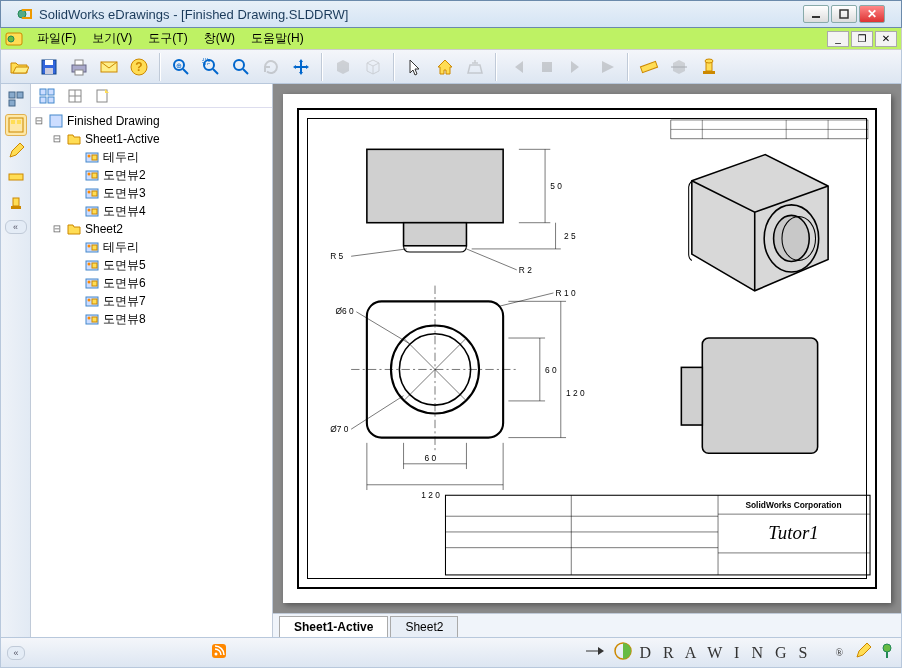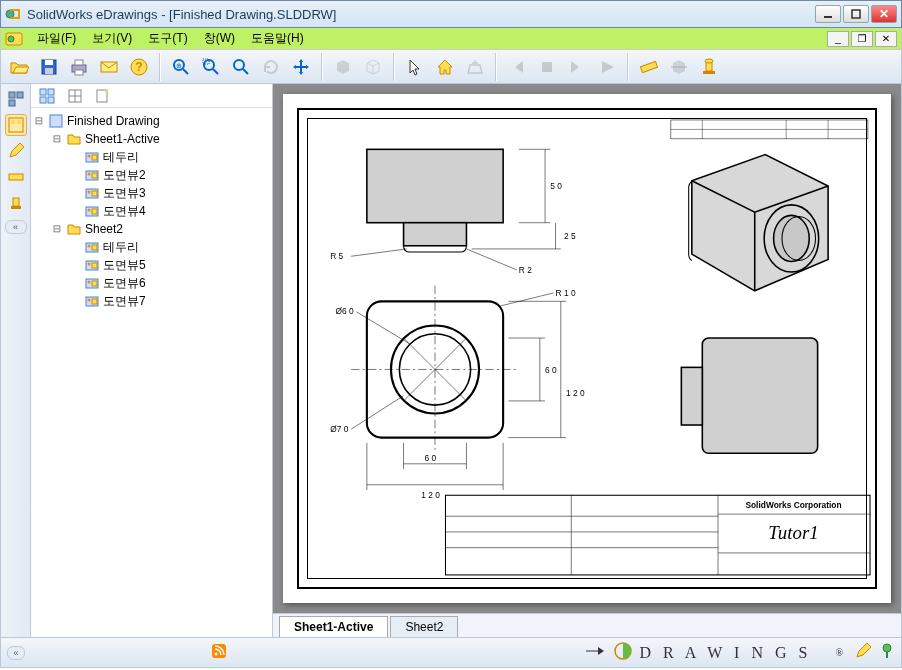--- a/index.html
+++ b/index.html
@@ -1,18 +1,18 @@
 <!DOCTYPE html>
 <html><head>
 <meta charset="utf-8">
 <style>
 * { box-sizing: border-box; margin: 0; padding: 0; }
 body { font-family: "Segoe UI", Tahoma, sans-serif; font-size: 12px; background: #fff; width: 902px; height: 670px; overflow: hidden; }
 
-.titlebar { height: 28px; background: linear-gradient(to bottom, #e8f0f8, #d4e4f4); border: 1px solid #6b8aab; display: flex; align-items: center; padding: 0 4px; }
+.titlebar { height: 28px; background: linear-gradient(to bottom, #e8f0f8, #d4e4f4); border: 1px solid #6b8aab; display: flex; align-items: center; padding: 0 16px; }
 .titlebar .app-icon { width: 16px; height: 16px; margin-right: 6px; }
 .titlebar .title { flex: 1; color: #1a3a5a; font-size: 13px; }
 .titlebar .win-btn { width: 26px; height: 18px; margin-left: 2px; border: 1px solid #8aa; background: linear-gradient(#fff,#ddd); display: flex; align-items: center; justify-content: center; border-radius: 2px; cursor: pointer; }
 .titlebar .win-close { background: linear-gradient(#f88,#d33); color: #fff; font-weight: bold; }
 
 .menubar { height: 22px; background: #bef264; border: 1px solid #ccc; border-top: none; display: flex; align-items: center; padding: 0 4px; }
 .menubar .app-icon { width: 18px; height: 14px; margin-right:6px;}
 .menubar .menu-item { padding: 2px 8px; cursor: pointer; }
 .menubar .spacer { flex: 1; }
 .menubar .mdi-btn { width: 22px; height: 16px; margin-left: 2px; border: 1px solid #aaa; background: #f4f4f4; display: flex; align-items: center; justify-content: center; cursor: pointer; font-size:10px;}
@@ -404,20 +404,31 @@
             <div class="node">
               <span class="twisty"></span>
               <span class="icon">
                 <svg width="14" height="14">
                   <rect x="1" y="3" width="12" height="9" fill="#cdf" stroke="#48c"></rect>
                   <circle cx="4" cy="6" r="1.5" fill="#f80"></circle>
                   <rect x="7" y="5" width="5" height="5" fill="#fd5" stroke="#c80"></rect>
                 </svg>
               </span>
               <span class="label">도면뷰7</span>
+            </div>
+            <div class="node">
+              <span class="twisty"></span>
+              <span class="icon">
+                <svg width="14" height="14">
+                  <rect x="1" y="3" width="12" height="9" fill="#cdf" stroke="#48c"></rect>
+                  <circle cx="4" cy="6" r="1.5" fill="#f80"></circle>
+                  <rect x="7" y="5" width="5" height="5" fill="#fd5" stroke="#c80"></rect>
+                </svg>
+              </span>
+              <span class="label">도면뷰8</span>
             </div>
           </div>
       </div>
     </div>
   </div>
 
   <div class="canvas-area">
     <div class="drawing-viewport">
       <div class="sheet">
         <div class="drawing-border">

